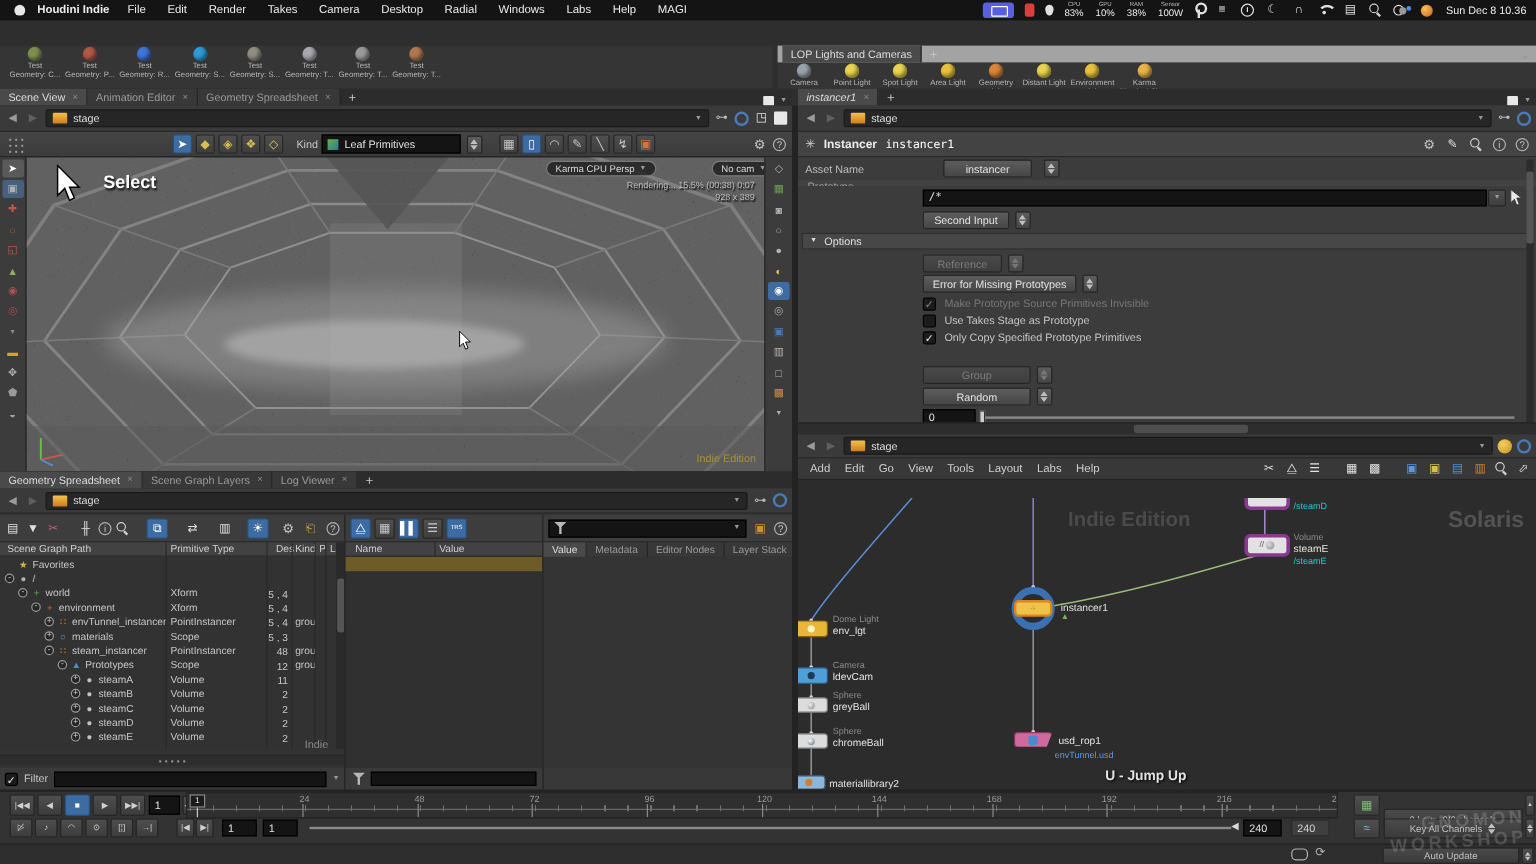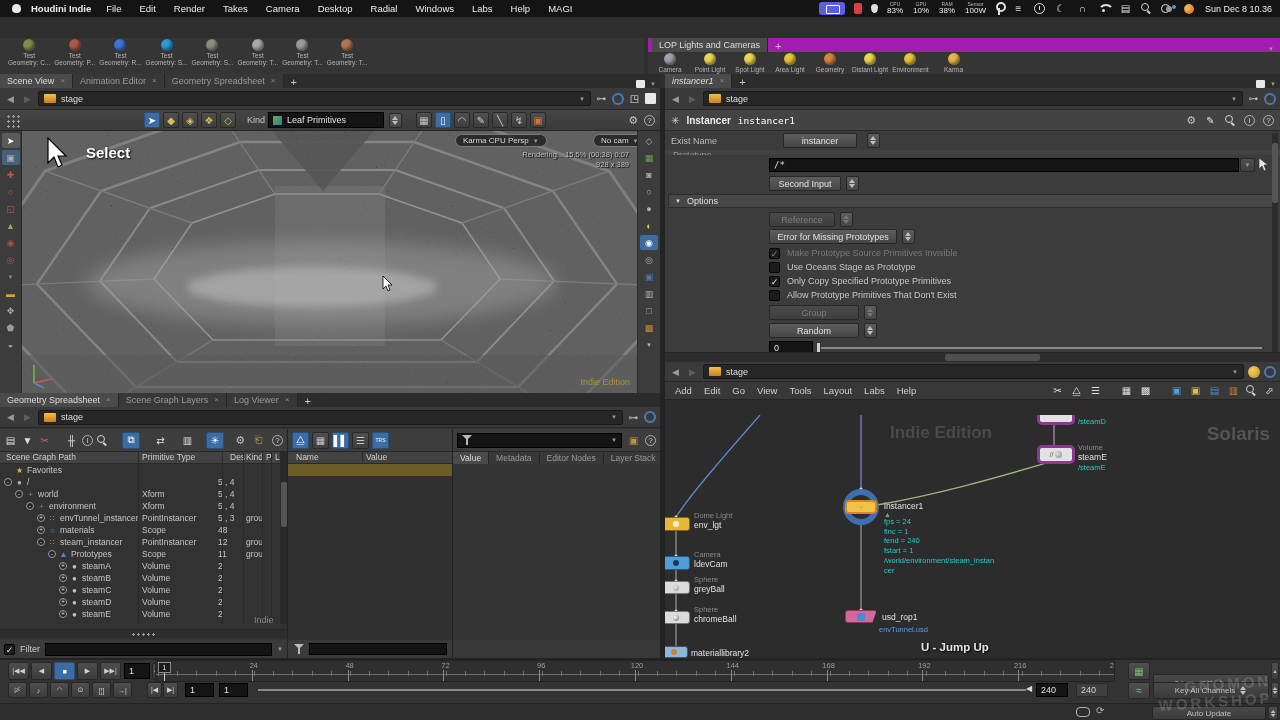--- a/index.html
+++ b/index.html
@@ -81,21 +81,21 @@
 .funnel::before{content:"";position:absolute;left:0;top:0;border-left:5px solid transparent;border-right:5px solid transparent;border-top:5px solid #b8b8b8}
 .funnel::after{content:"";position:absolute;left:4px;top:4px;width:2px;height:6px;background:#b8b8b8}
 .griddots{width:15px;height:15px;background-image:radial-gradient(#9a9a9a 1px,transparent 1.2px);background-size:5px 5px;background-position:1px 1px}
 .plab{position:absolute;left:568px;width:190px;text-align:right;font-size:9px;color:#bdbdbd;white-space:nowrap}
 .plab.dim{color:#787878}
 .pane-divider{background:#232323}
 
 .sgrow{position:relative;height:12px;display:block;font-size:8.5px;color:#c6c6c6}
 .sgrow .nm{position:absolute;left:0;top:0;height:12px;display:flex;align-items:center;gap:3px;white-space:nowrap}
 .sgrow .pt{position:absolute;left:142px;top:1px}
-.sgrow .ds{position:absolute;left:218px;width:22px;text-align:left;top:1px}
+.sgrow .ds{position:absolute;left:218px;width:22px;text-align:right;top:14px}
 .sgrow .kd{position:absolute;left:246px;top:1px}
 .exp{width:8px;height:8px;border:1px solid #9a9a9a;border-radius:50%;font-size:7px;line-height:6px;text-align:center;color:#ddd;background:#262626;flex:none}
 .exp.leaf{visibility:hidden}
 .tico{width:9px;text-align:center;font-size:8px;flex:none}
 .colsep{position:absolute;width:1px;background:#2a2a2a}
 
 .node{position:absolute;border-radius:3px;border:1px solid #141414;display:flex;align-items:center;justify-content:center}
 .node .dot{width:6px;height:6px;border-radius:50%}
 .nlabel{position:absolute;font-size:8.5px;color:#e2e2e2;white-space:nowrap}
 .ntype{position:absolute;font-size:7.5px;color:#8b8b8b;white-space:nowrap}
@@ -213,21 +213,21 @@
 Geometry: T...</span>
         </div>
         <div class="shtool">
           <span class="blob" style="background: rgb(176, 120, 80);"></span>
           <span class="shlab">Test
 Geometry: T...</span>
         </div>
       </div>
   </div>
   <div class="a" style="left:648px;top:38px;width:632px;height:36px;background:#353535">
-    <div class="tabrow" style="background:#a21caf;padding-left:4px">
+    <div class="tabrow" style="background:#a3a3a3;padding-left:4px">
       <span class="f">
           <span class="ptab active">
             <span>LOP Lights and Cameras</span>
           </span>
         </span>
       <span class="plus"></span>
       <span class="caret" style="margin-left:auto;padding-right:6px"></span>
     </div>
     <div class="shelfrow" style="padding-left:2px">
         <div class="shtool">
@@ -733,21 +733,21 @@
       <span style="font-family:'DejaVu Sans Mono',monospace;color:#fff;font-size:9.5px">instancer1</span>
       <span style="margin-left:auto;display:flex;gap:8px;align-items:center">
         <span class="gear"></span>
         <span class="mi">✎</span>
         <span class="mg"></span>
         <span class="icirc">i</span>
         <span class="icirc">?</span>
       </span>
     </div>
     <div class="f" style="height:19px;gap:8px;padding:0 6px">
-      <span style="color:#bdbdbd;font-size:9px">Exist Name</span>
+      <span style="color:#bdbdbd;font-size:9px">Asset Name</span>
       <span class="dd" style="margin-left:58px;width:74px">instancer</span>
       <span class="spbox">
           <span class="sp"></span>
         </span>
     </div>
     <div class="a" style="left:0;top:62px;width:615px;height:5px;overflow:hidden;color:#9a9a9a;font-size:9px;background:#424242;padding-left:8px"><span>Prototype</span></div>
 
     <div>
       <span class="plab" style="top:73px">Prototype Primitives</span>
       <span class="a fieldd" style="left:104px;top:70px;width:470px;height:14px;font-family:'DejaVu Sans Mono',monospace">/*</span>
@@ -777,32 +777,28 @@
           <span class="sp"></span>
         </span>
       <div class="a" style="left:0;top:158px;width:615px">
         <div class="f" style="height:14px;padding-left:104px;gap:7px">
           <span class="cb dim">✓</span>
           <span style="font-size: 9px; color: rgb(120, 120, 120);" class="dimtext">Make Prototype Source Primitives Invisible</span>
         </div>
 
         <div class="f" style="height:14px;padding-left:104px;gap:7px">
           <span class="cb"></span>
-          <span style="font-size:9px;color:#c6c6c6">Use Oceans Stage as Prototype</span>
+          <span style="font-size:9px;color:#c6c6c6">Use Takes Stage as Prototype</span>
         </div>
 
         <div class="f" style="height:14px;padding-left:104px;gap:7px">
           <span class="cb">✓</span>
           <span style="font-size:9px;color:#c6c6c6">Only Copy Specified Prototype Primitives</span>
         </div>
 
-        <div class="f" style="height:14px;padding-left:104px;gap:7px">
-          <span class="cb"></span>
-          <span style="font-size:9px;color:#c6c6c6">Allow Prototype Primitives That Don't Exist</span>
-        </div>
       </div>
       <span class="plab dim" style="top:220px">Prototype Parent Kind</span>
       <span class="a dd dim" style="left:104px;top:217px;width:90px">Group</span>
       <span class="a spbox" style="left:197px;top:217px">
           <span class="sp dim"></span>
         </span>
       <span class="plab" style="top:238px">Prototype Index</span>
       <span class="a dd" style="left:104px;top:235px;width:90px">Random</span>
       <span class="a spbox" style="left:197px;top:235px">
           <span class="sp"></span>
@@ -904,26 +900,20 @@
           <span class="dot" style="background:#d08030"></span>
         </div>
       <span class="nlabel" style="left:26px;top:233px">materiallibrary2</span>
 
       <div class="a" style="left:178px;top:74px;width:36px;height:36px;border:6px solid #3d74b8;border-radius:50%;opacity:.95"></div>
       <div class="node" style="left:180px;top:85px;width:32px;height:14px;background:#f0c24a;border:2px solid #d8881e;border-radius:4px">
           <span style="font-size:6px;color:#7a5a10">⁘</span>
         </div>
       <span class="nlabel" style="left:219px;top:86px">instancer1</span>
       <span class="a" style="left:219px;top:96px;color:#7ab060;font-size:7px">▲</span>
-      <div class="ninfo" style="left:219px;top:102px">fps = 24
-finc = 1
-fend = 240
-fstart = 1
-/world/environment/steam_instan
-cer</div>
 
       <div class="a" style="left:372px;top:-8px;width:38px;height:18px;border:3px solid #8a3890;border-radius:5px;background:#e2e2e2"></div>
       <span class="ncyan" style="left:413px;top:2px">/steamD</span>
       <div class="a" style="left:372px;top:30px;width:38px;height:19px;border:3px solid #8a3890;border-radius:5px;background:#e2e2e2;display:flex;align-items:center;justify-content:center;gap:2px">
           <span style="color:#555;font-size:7px">//</span>
           <span class="dot" style="width:7px;height:7px;border-radius:50%;background:radial-gradient(circle at 35% 35%,#ddd,#888)"></span>
         </div>
       <span class="ntype" style="left:413px;top:28px">Volume</span>
       <span class="nlabel" style="left:413px;top:37px">steamE</span>
       <span class="ncyan" style="left:413px;top:48px">/steamE</span>

